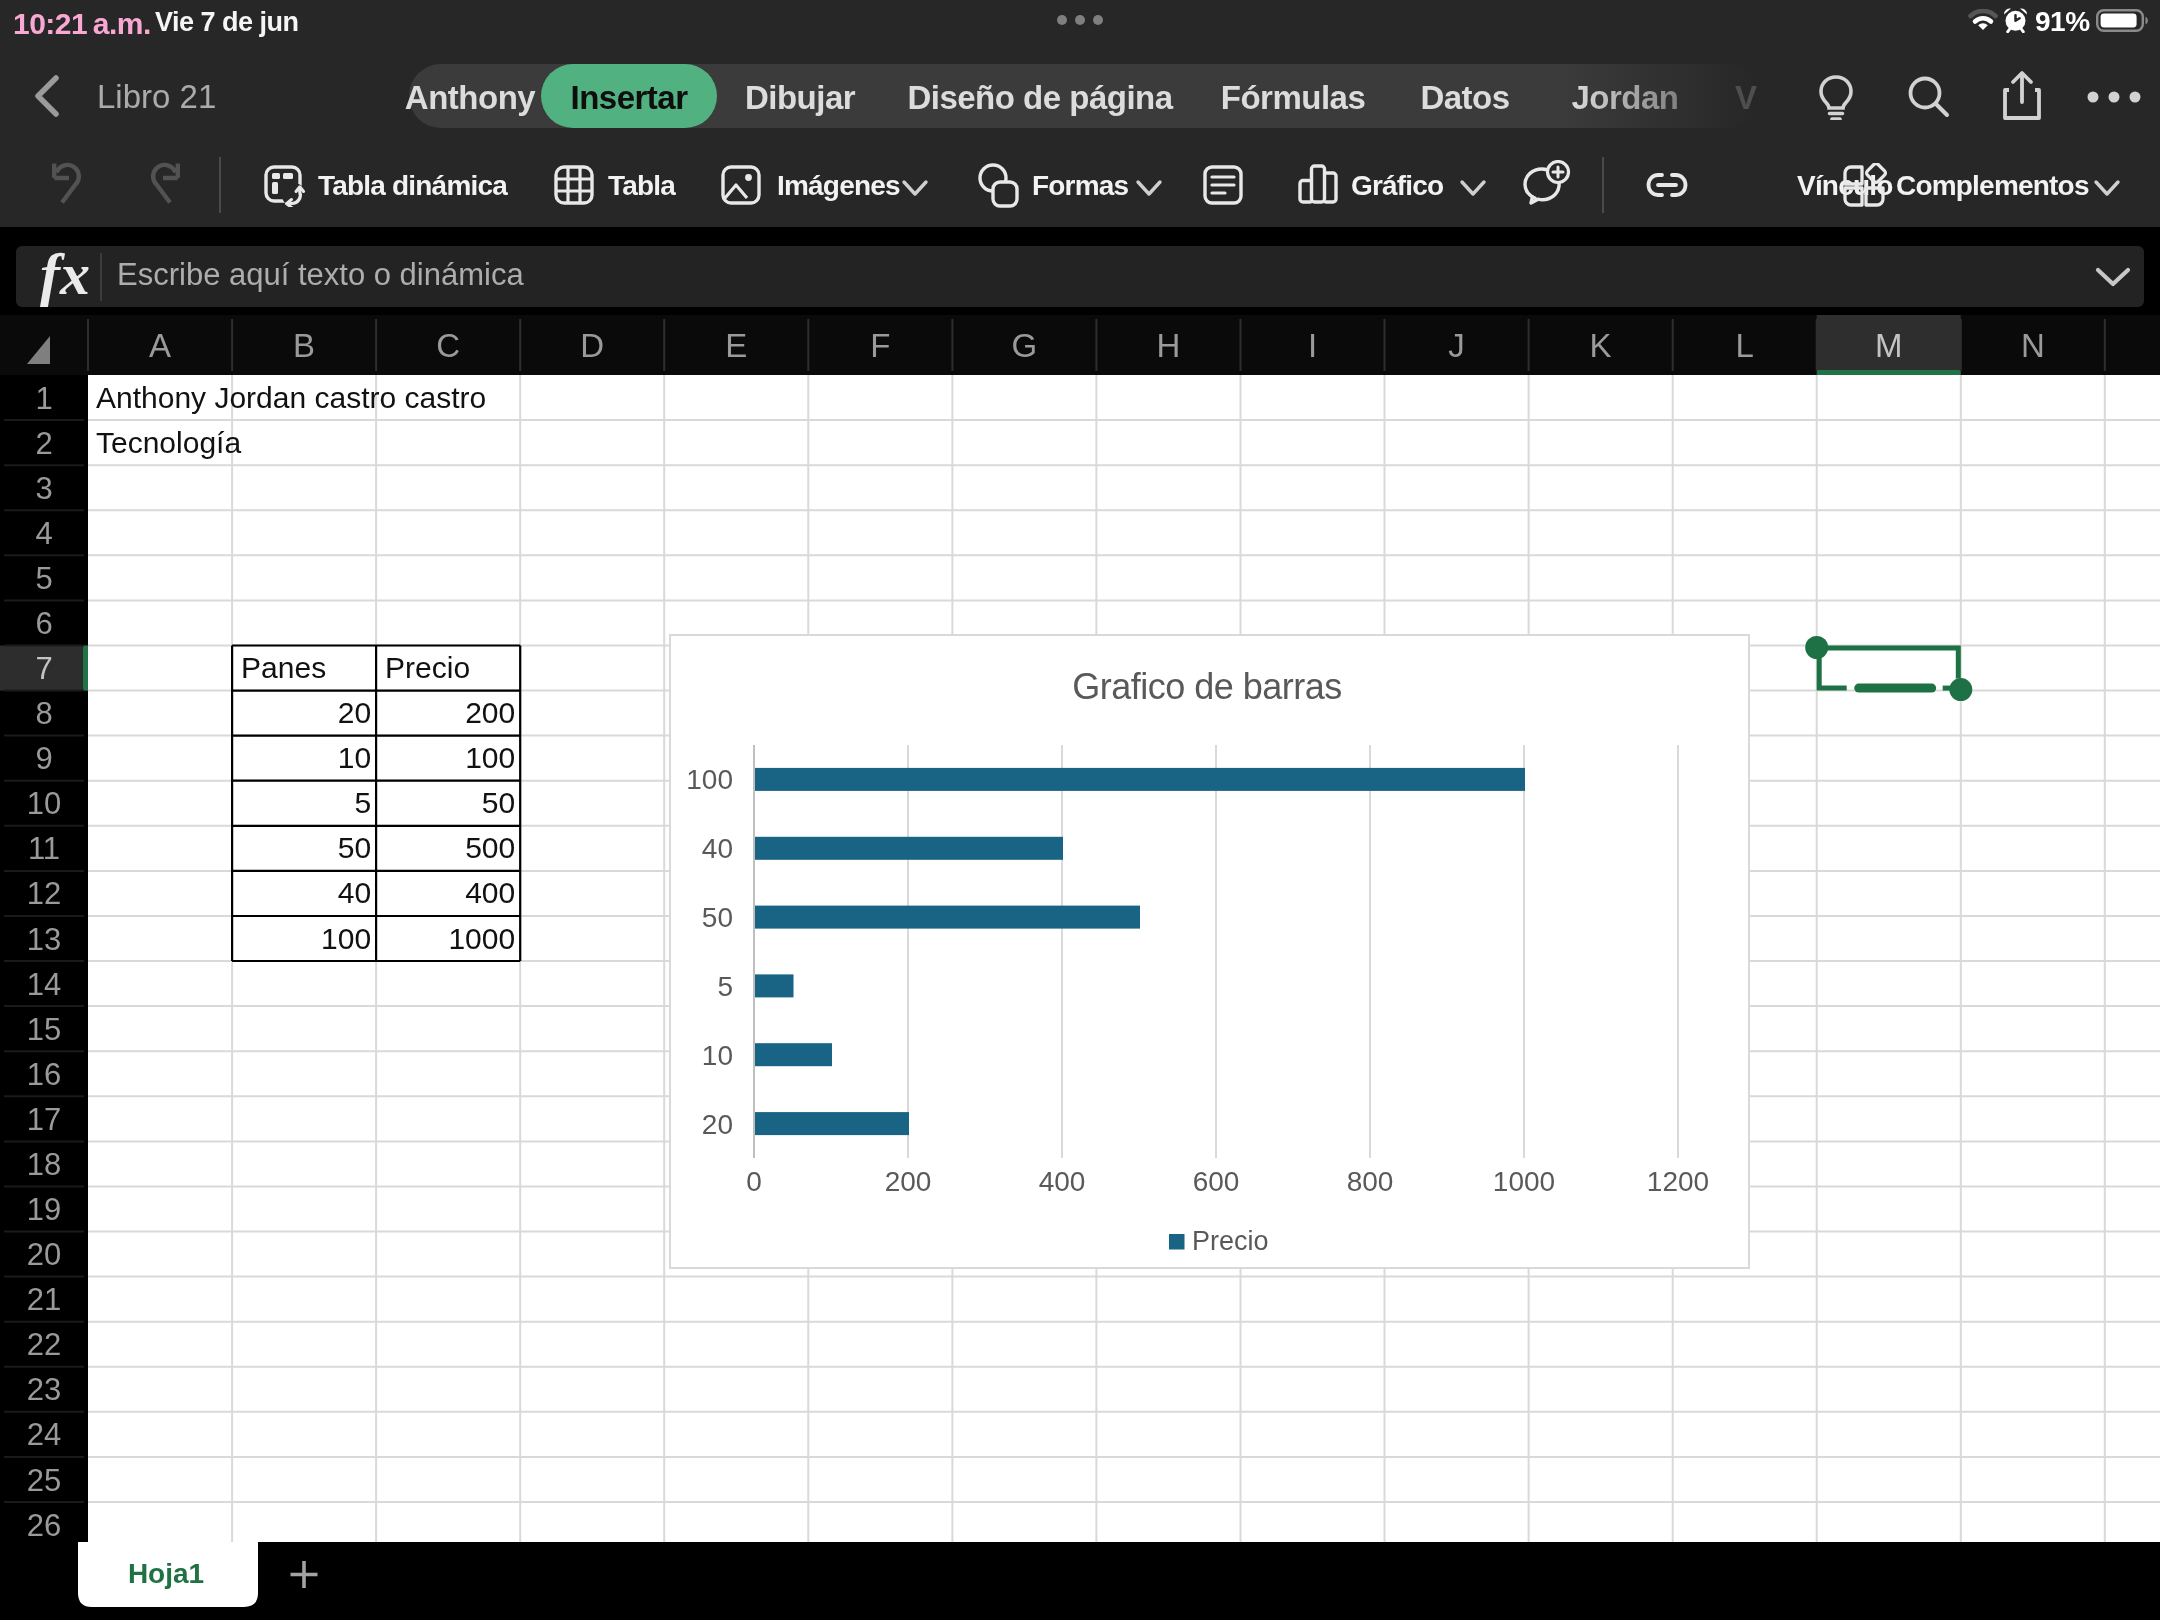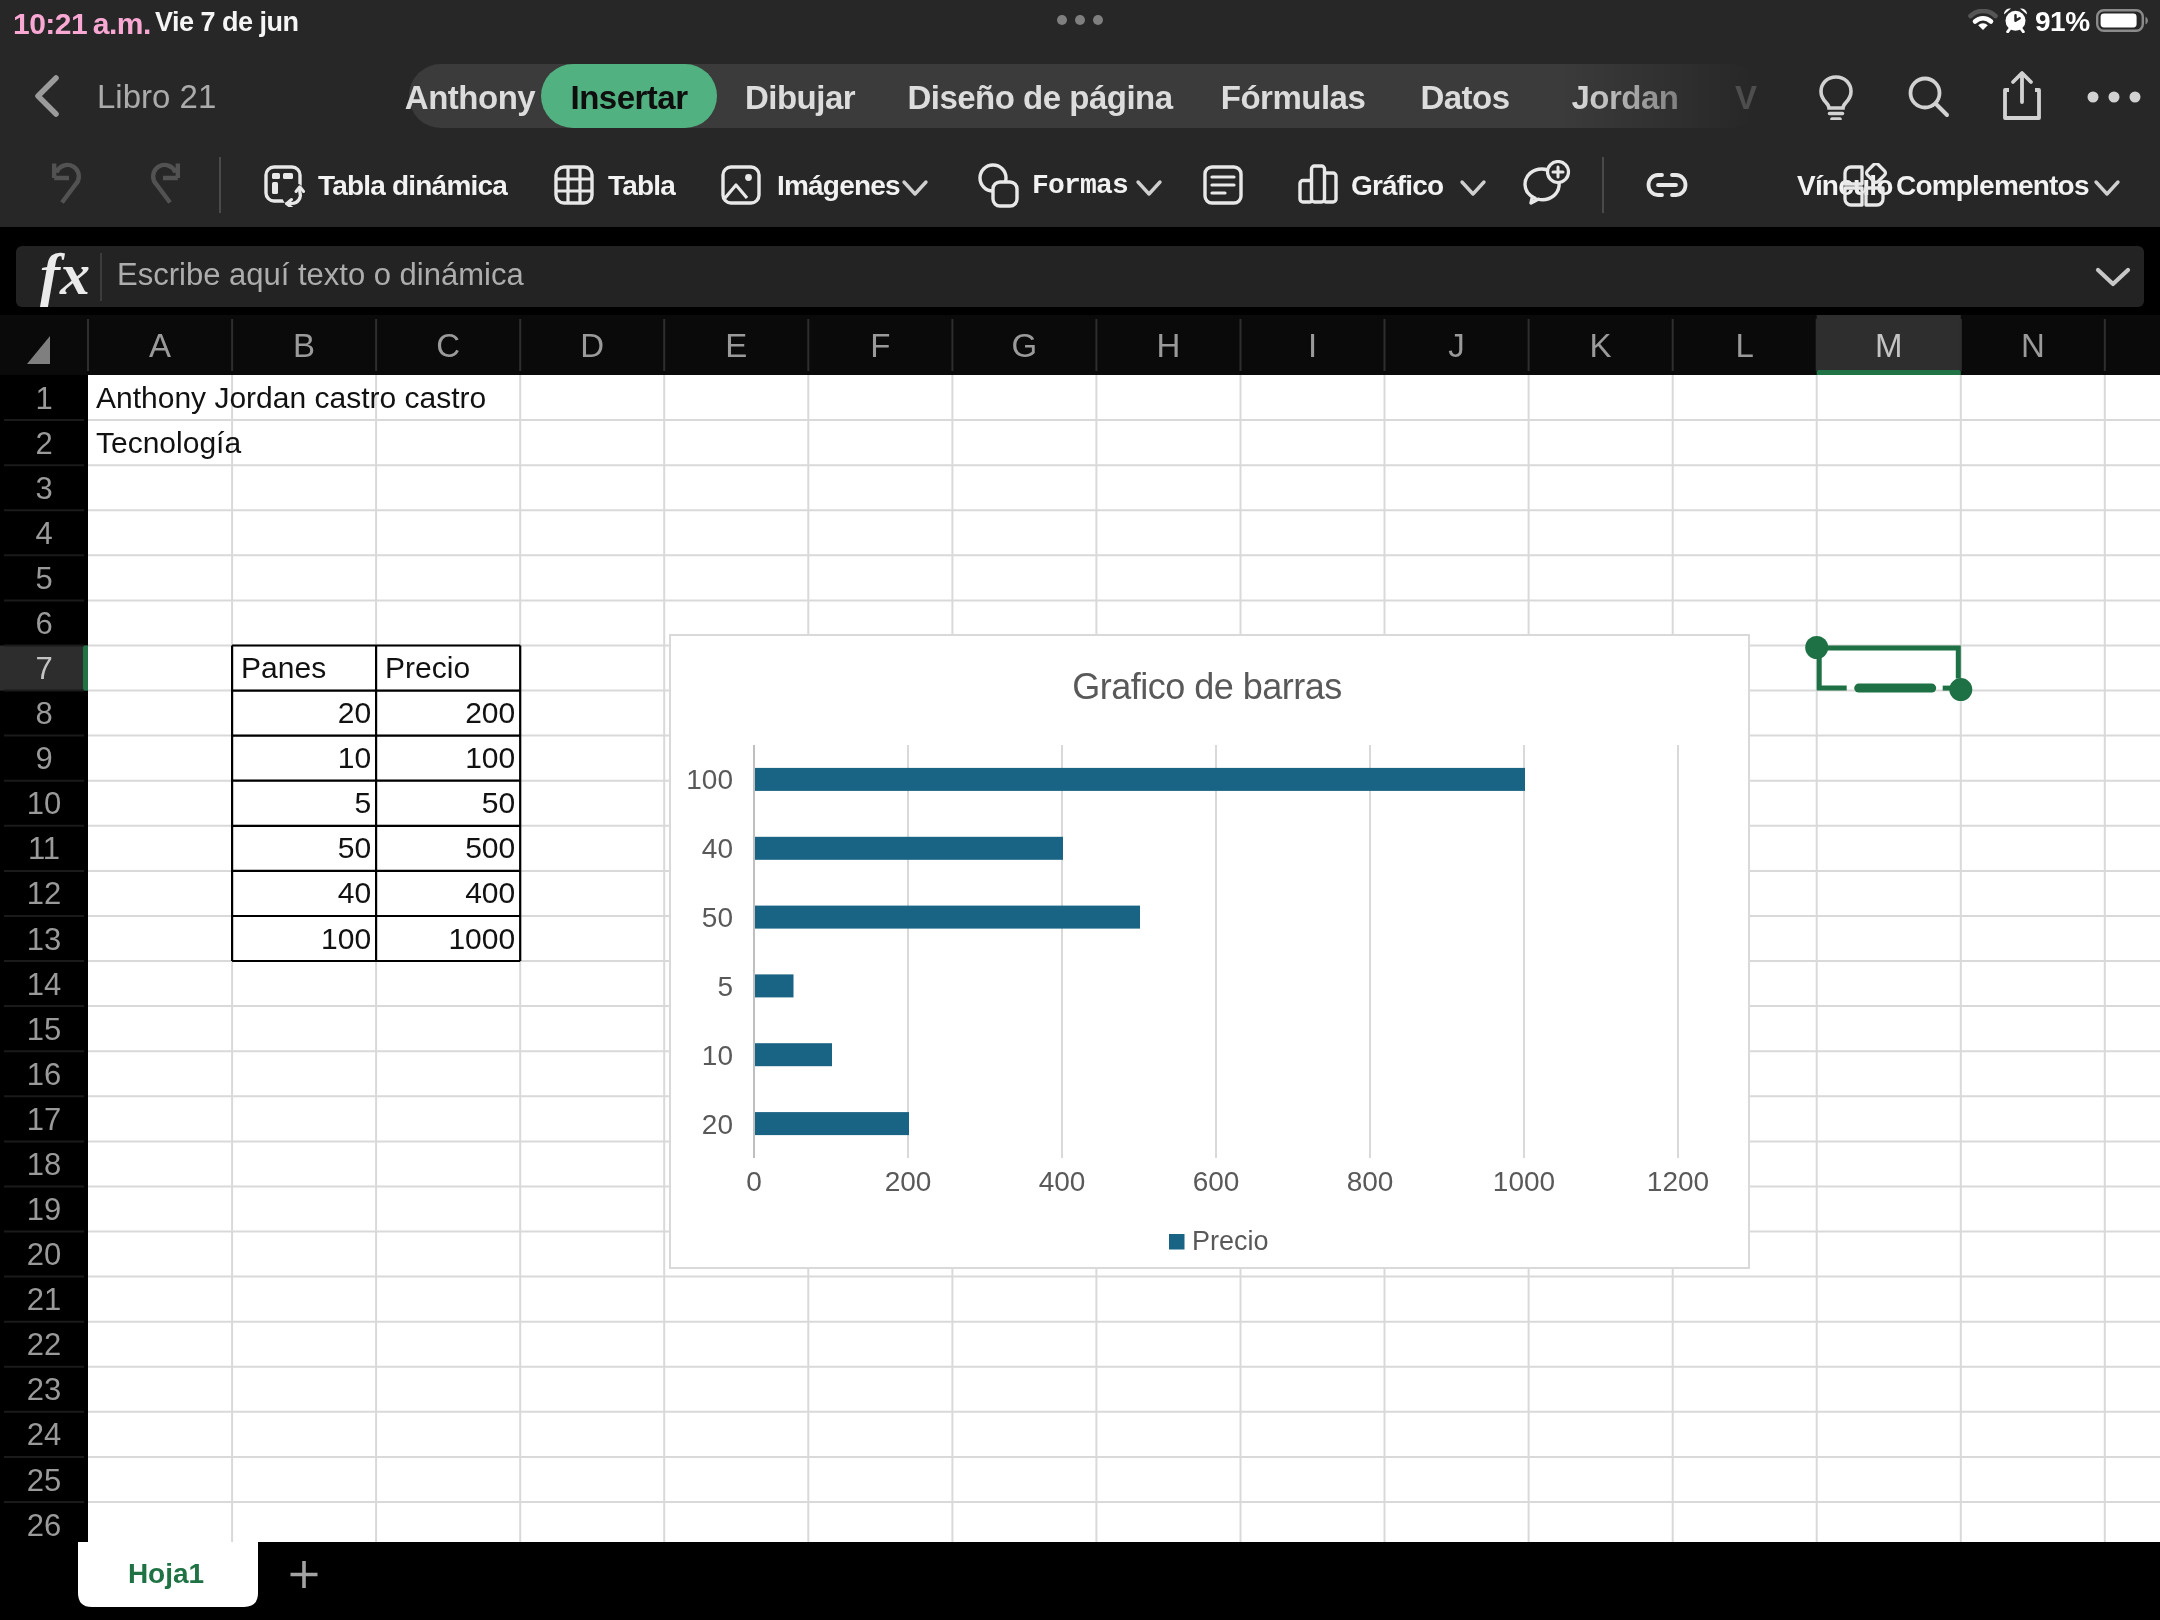--- a/index.html
+++ b/index.html
@@ -134,21 +134,21 @@
     <svg width="28" height="19" viewBox="0 0 28 19">
       <path d="M3 3 L14 15 L25 3" stroke="#CFCFCF" stroke-width="3.4" fill="none" stroke-linecap="round" stroke-linejoin="round"></path>
     </svg>
   </div>
 <div class="abs" style="left:975px;top:162px;">
 <svg width="46" height="48" viewBox="0 0 46 48">
 <circle cx="18" cy="16" r="13" fill="none" stroke="#E8E8E8" stroke-width="3.4"></circle>
 <rect x="18" y="20" width="24" height="24" rx="7" fill="#272727" stroke="#E8E8E8" stroke-width="3.4"></rect>
 </svg>
   </div>
-<div class="abs toollbl" style="left:1032px;font-family:Liberation Mono, monospace;">Formas</div>
+<div class="abs toollbl" style="left:1032px;">Formas</div>
 <div class="abs" style="left:1135px;top:179px;">
     <svg width="28" height="19" viewBox="0 0 28 19">
       <path d="M3 3 L14 15 L25 3" stroke="#CFCFCF" stroke-width="3.4" fill="none" stroke-linecap="round" stroke-linejoin="round"></path>
     </svg>
   </div>
 <div class="abs" style="left:1203px;top:165px;">
 <svg width="42" height="42" viewBox="0 0 42 42">
 <rect x="2" y="2" width="36" height="36" rx="7" fill="none" stroke="#E8E8E8" stroke-width="3.4"></rect>
 <path d="M9 12 L31 12 M9 20 L31 20 M9 28 L22 28" stroke="#E8E8E8" stroke-width="3.2" stroke-linecap="round"></path>
 </svg>

